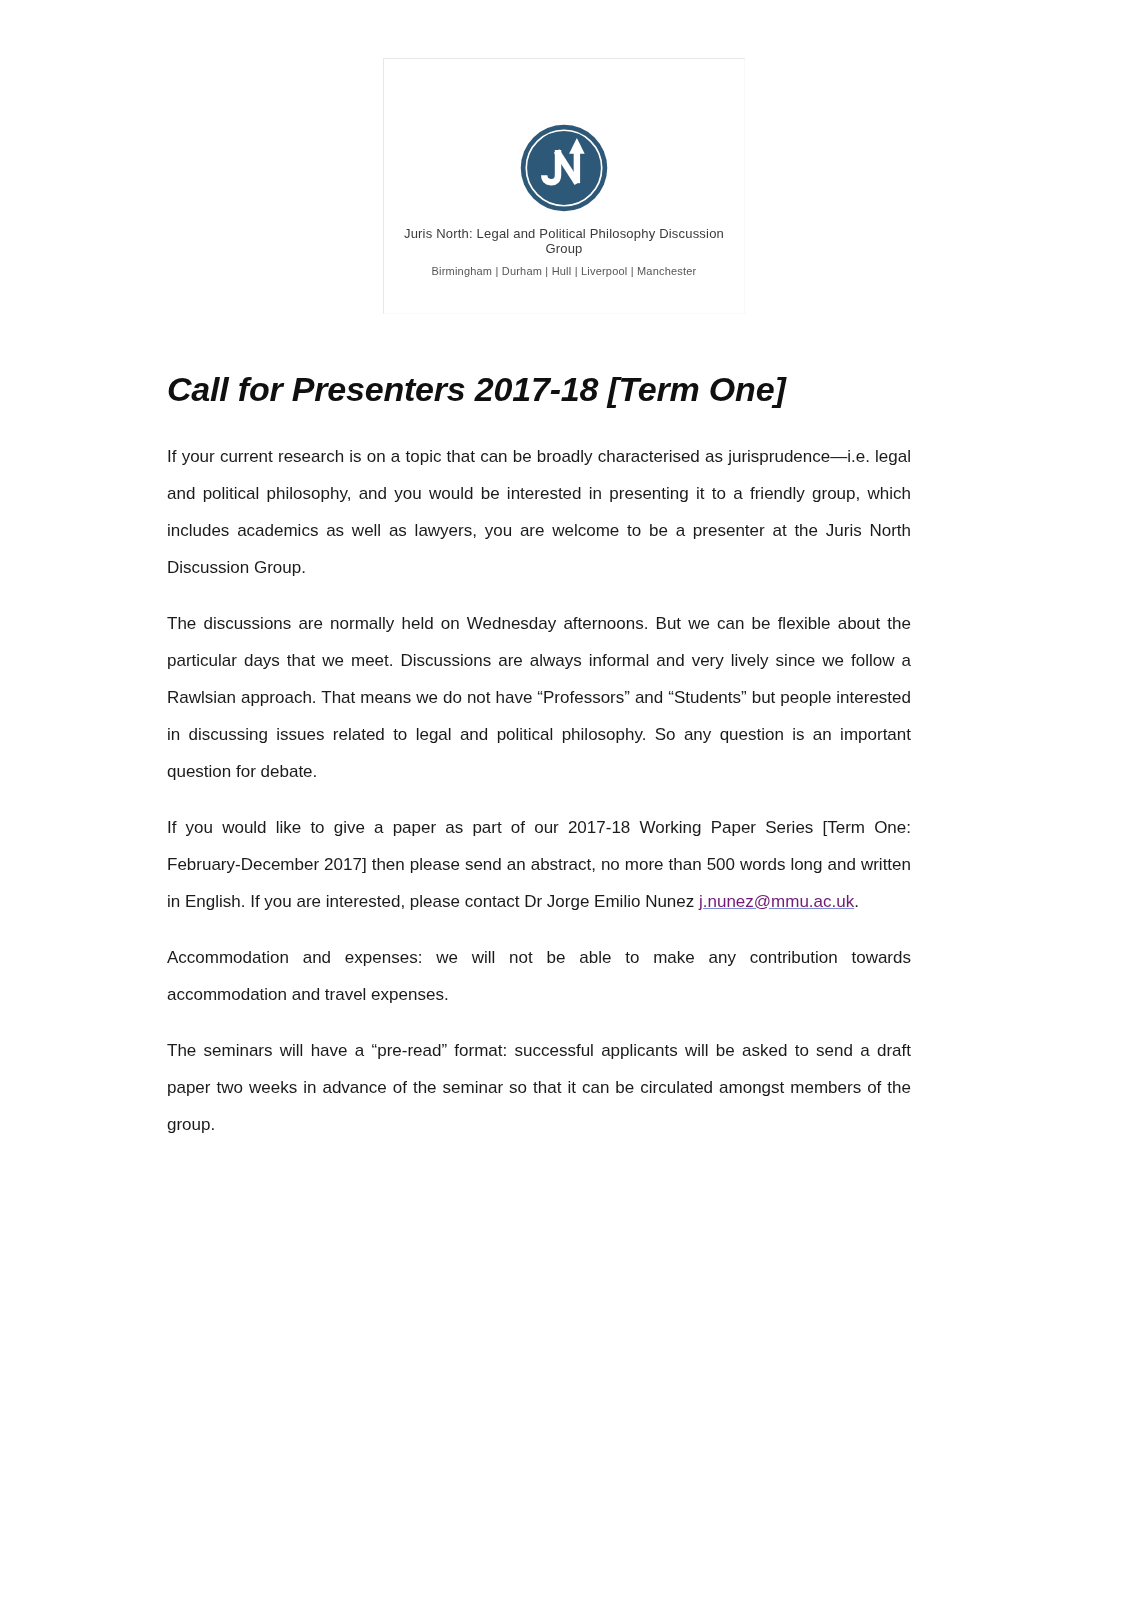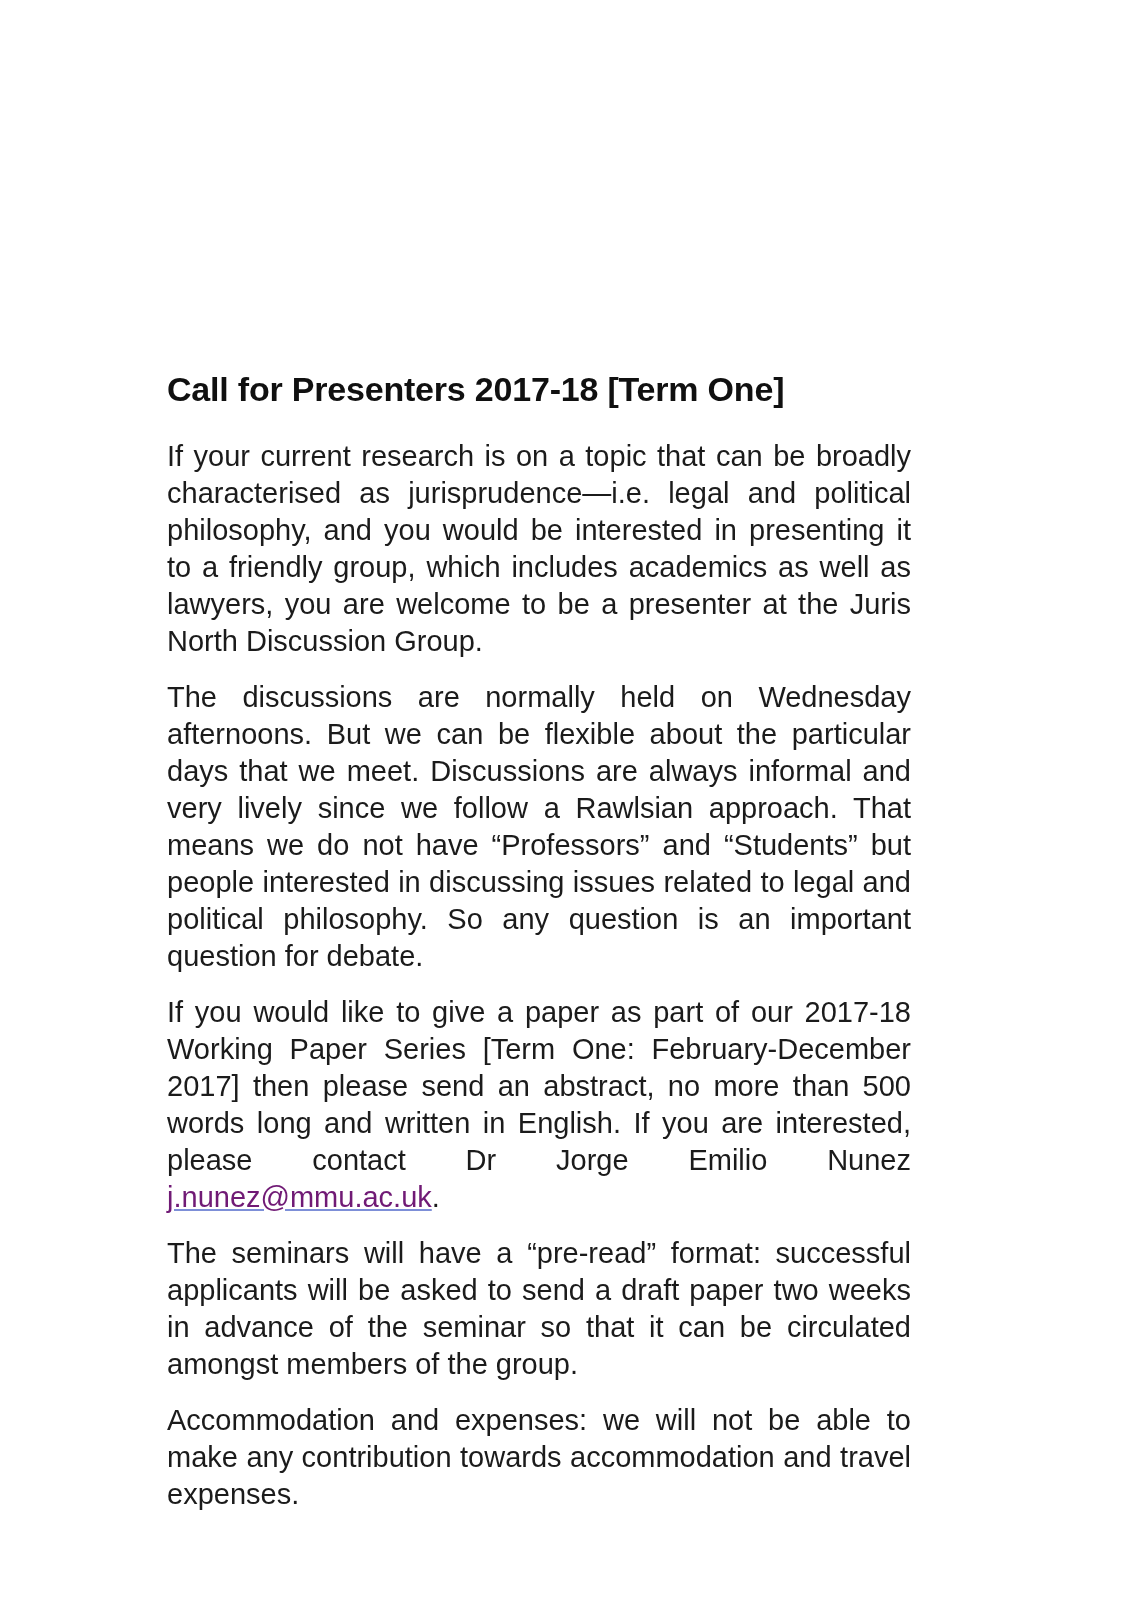--- a/index.html
+++ b/index.html
@@ -49,48 +49,61 @@
     top: 368px;
     width: 744px;
   }
   .content h1 {
     margin: 0 0 27px 0;
     font-size: 34px;
     line-height: 1.25;
     font-weight: 700;
     color: #101010;
     letter-spacing: -0.2px;
+    font-style: italic;
   }
   .content p {
     margin: 0 0 19px 0;
-    font-size: 29px;
+    font-size: 17px;
     line-height: 37px;
     text-align: justify;
     color: #1b1b1b;
   }
   .email-link {
     color: #701a75;
     text-decoration: underline;
     text-decoration-color: #7d8fd8;
     cursor: pointer;
   }
 </style>
 </head>
 <body>
 
 <div class="page">
 
+  <div class="logo-box">
+    <svg class="logo-svg" viewBox="0 0 100 100" aria-hidden="true">
+      <circle cx="50" cy="50" r="47" fill="#2e5877"></circle>
+      <circle cx="50" cy="50" r="41" fill="none" stroke="#ffffff" stroke-width="1.8"></circle>
+      <path d="M43.5 30.5 L43.5 57 Q43.5 66 35.5 65.5 Q28.5 65 28.5 58" fill="none" stroke="#ffffff" stroke-width="7" stroke-linecap="butt"></path>
+      <path d="M42 31.5 L64.5 66.5" fill="none" stroke="#ffffff" stroke-width="7" stroke-linecap="butt"></path>
+      <path d="M64 66.5 L64 33" fill="none" stroke="#ffffff" stroke-width="7" stroke-linecap="butt"></path>
+      <polygon points="64,17.5 55.5,34.5 72.5,34.5" fill="#ffffff"></polygon>
+    </svg>
+    <div class="org-name">Juris North: Legal and Political Philosophy Discussion Group</div>
+    <div class="org-locations">Birmingham | Durham | Hull | Liverpool | Manchester</div>
+  </div>
 
   <div class="content">
     <h1>Call for Presenters 2017-18 [Term One]</h1>
 
     <p>If your current research is on a topic that can be broadly characterised as jurisprudence—i.e. legal and political philosophy, and you would be interested in presenting it to a friendly group, which includes academics as well as lawyers, you are welcome to be a presenter at the Juris North Discussion Group.</p>
 
     <p>The discussions are normally held on Wednesday afternoons. But we can be flexible about the particular days that we meet. Discussions are always informal and very lively since we follow a Rawlsian approach. That means we do not have “Professors” and “Students” but people interested in discussing issues related to legal and political philosophy. So any question is an important question for debate.</p>
 
     <p><span>If you would like to give a paper as part of our 2017-18 Working Paper Series [Term One: February-December 2017] then please send an abstract, no more than 500 words long and written in English. If you are interested, please contact Dr Jorge Emilio Nunez </span><a class="email-link">j.nunez@mmu.ac.uk</a><span>.</span></p>
 
+    <p>Accommodation and expenses: we will not be able to make any contribution towards accommodation and travel expenses.</p>
+
     <p>The seminars will have a “pre-read” format: successful applicants will be asked to send a draft paper two weeks in advance of the seminar so that it can be circulated amongst members of the group.</p>
-
-    <p>Accommodation and expenses: we will not be able to make any contribution towards accommodation and travel expenses.</p>
   </div>
 
 </div>
 
 </body></html>

